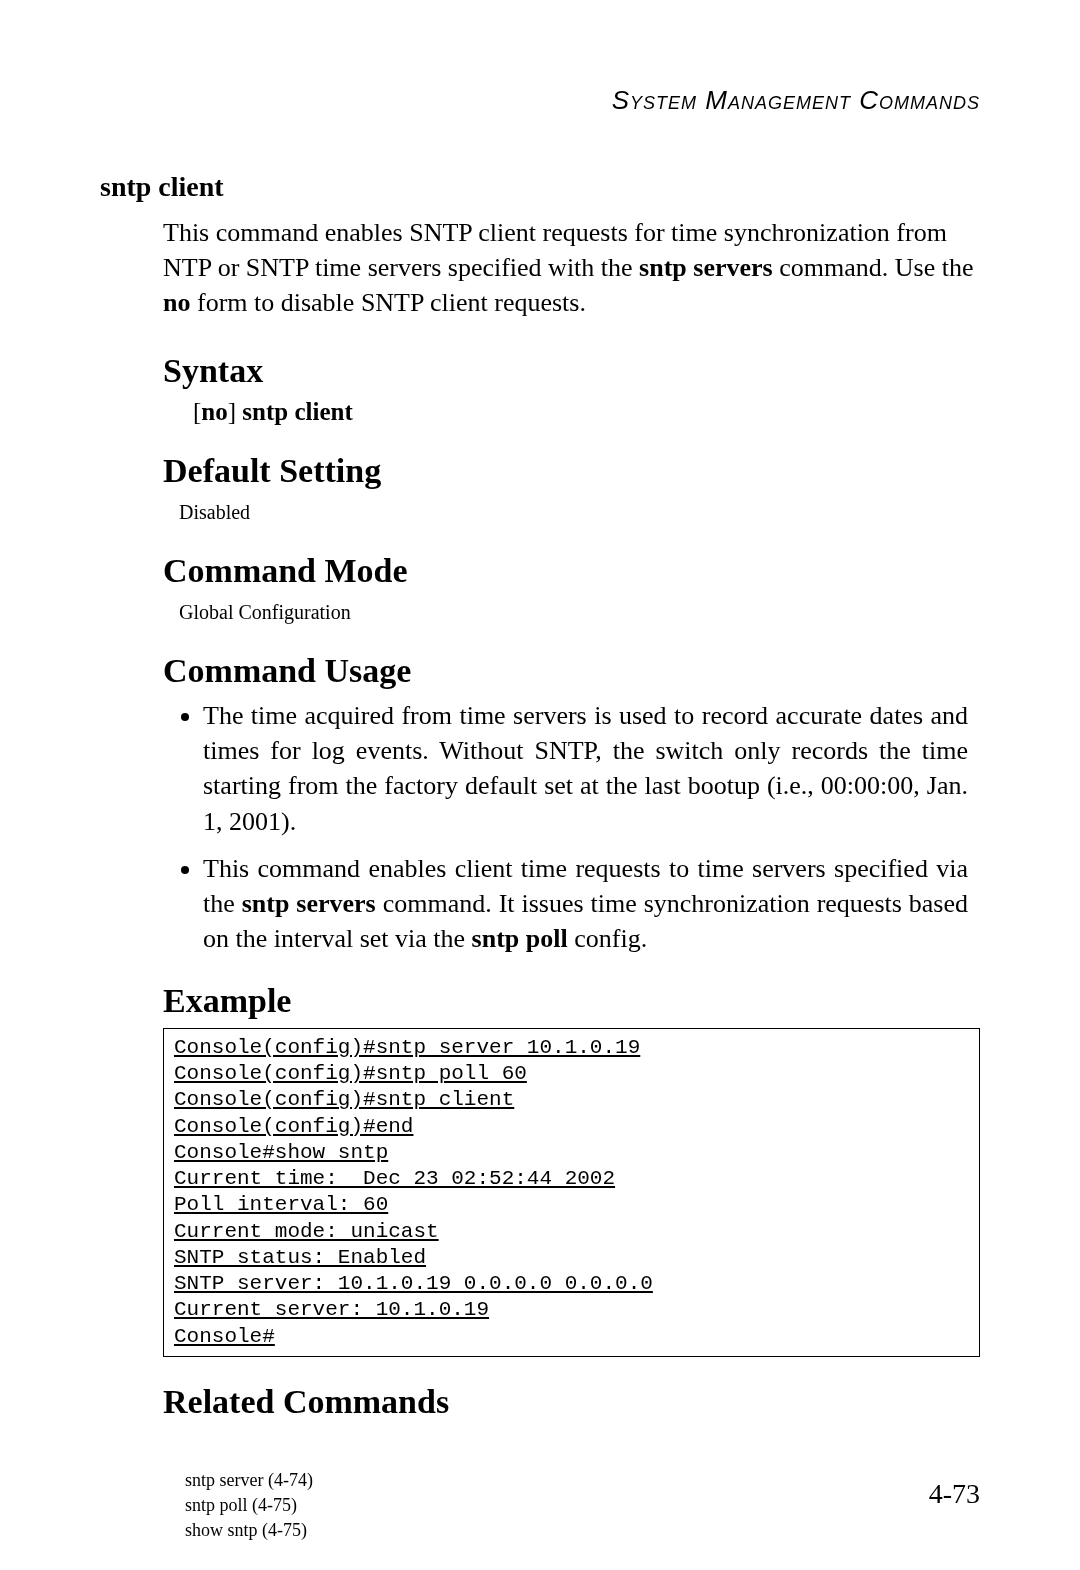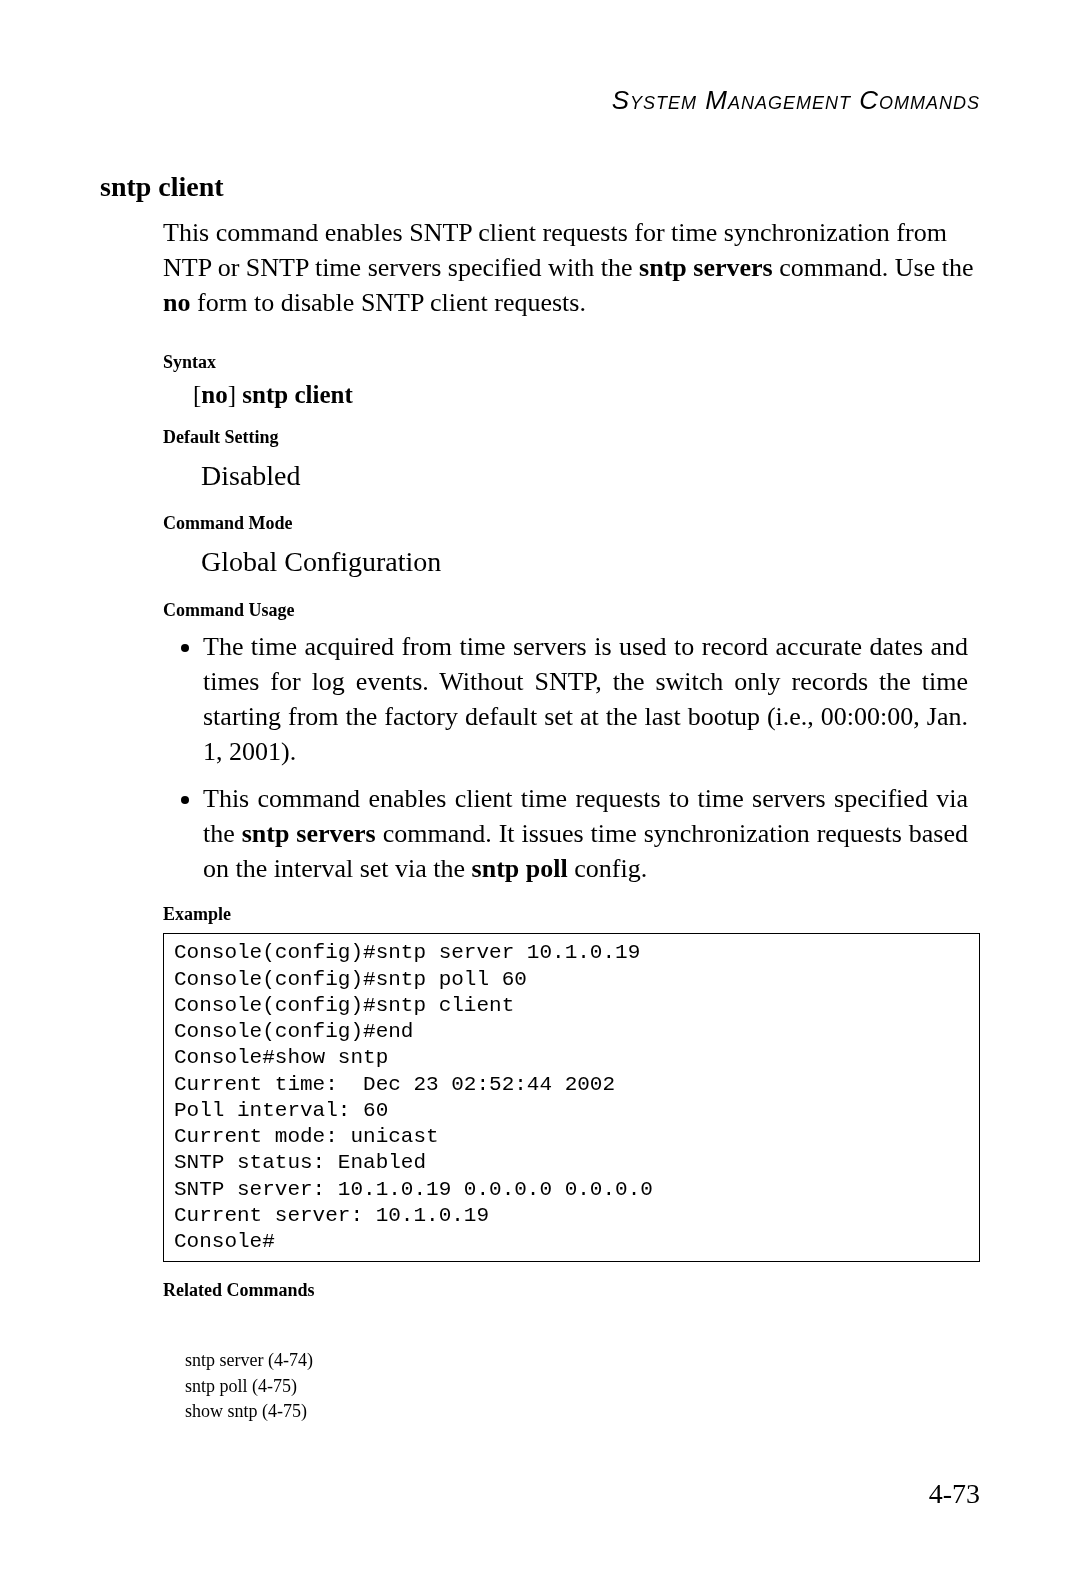--- a/index.html
+++ b/index.html
@@ -38,27 +38,27 @@
     margin-left: 63px;
   }
   .description {
     font-size: 26px;
     line-height: 1.35;
     margin-bottom: 32px;
   }
   .description .bold { font-weight: bold; }
   .section-label {
     font-weight: bold;
-    font-size: 18px;
-    margin-top: 18px;
+    font-size: 34px;
+    margin-top: 26px;
     margin-bottom: 8px;
   }
   .sub-indent {
-    margin-left: 38px;
-    font-size: 28px;
+    margin-left: 16px;
+    font-size: 20px;
     line-height: 1.4;
   }
   .syntax-line {
     font-size: 25px;
     font-weight: bold;
     margin-left: 30px;
     margin-bottom: 18px;
   }
   .syntax-bracket { font-weight: normal; }
   ul.usage {
@@ -74,20 +74,21 @@
   ul.usage li .bold { font-weight: bold; }
   pre.example {
     font-family: "Courier New", Courier, monospace;
     font-size: 21px;
     line-height: 1.25;
     border: 1px solid #000;
     padding: 6px 10px;
     margin: 8px 0 16px 0;
     white-space: pre;
     overflow: hidden;
+    text-decoration: underline;
   }
   .related-list {
     margin-left: 22px;
     font-size: 18px;
     line-height: 1.4;
     margin-top: 47px;
   }
   .page-number {
     position: absolute;
     bottom: 60px;

